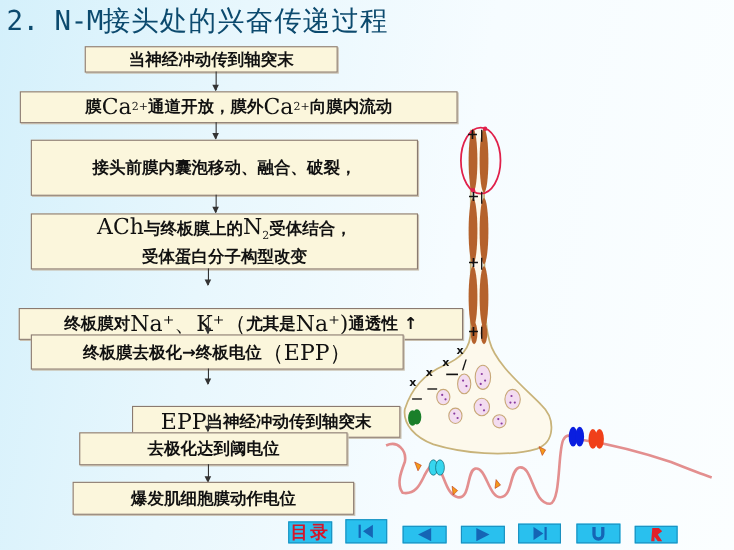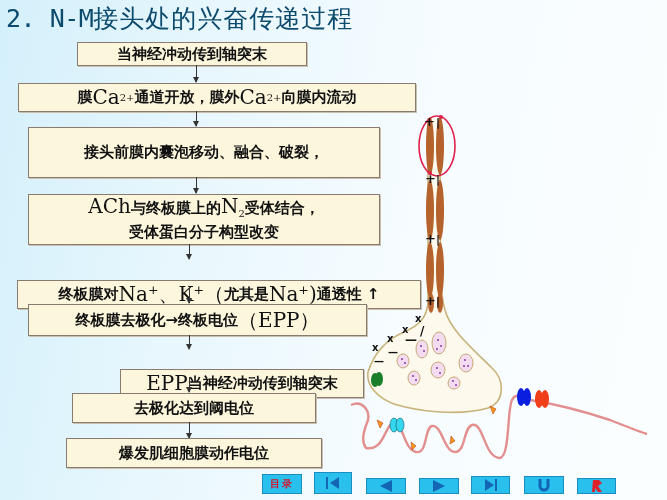--- a/index.html
+++ b/index.html
@@ -22,21 +22,21 @@
   }
   .box .ser { font-family: "DejaVu Serif", serif; font-weight:normal; font-size:20px; }
   .box sup, .box sub { font-size:10px; font-family:"DejaVu Serif", serif; font-weight:normal; }
   .arrow { position:absolute; width:1px; background:#333; }
   .arrow::after {
     content:""; position:absolute; left:-3px; bottom:-1px;
     border-left:3.5px solid transparent; border-right:3.5px solid transparent; border-top:6px solid #333;
   }
   .nav { position:absolute; top:474px; height:18px; background:#29c0ee; border:1px solid #1a8fbf;
     display:flex; align-items:center; justify-content:center; cursor:pointer; }
-  .nav .lbl { color:#d4162a; font-size:10px; font-weight:bold; letter-spacing:2px; }
+  .nav .lbl { color:#d4162a; font-size:16px; font-weight:bold; letter-spacing:2px; }
   svg.diagram { position:absolute; left:0; top:0; }
 </style>
 </head>
 <body>
 
 <div class="title">
   <span>2. N-M</span><span class="cn">接头处的兴奋传递过程</span>
 </div>
 
 <div class="box" style="left:77px;top:42px;width:228px;height:22px;">

